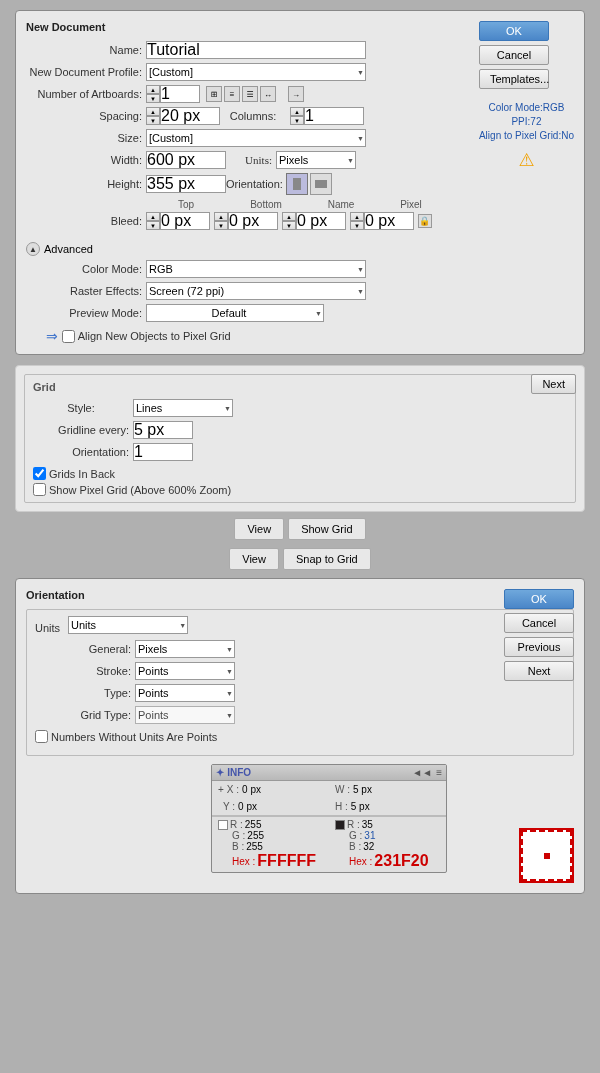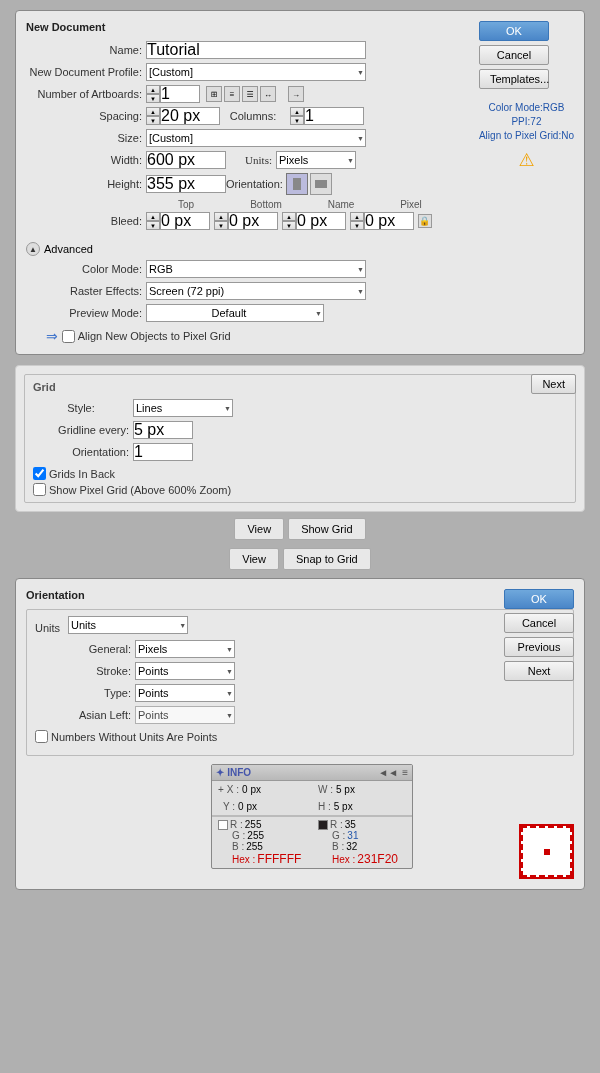--- a/index.html
+++ b/index.html
@@ -278,21 +278,21 @@
       gap: 3px;
       font-size: 11px;
       cursor: pointer;
     }
 
     
     .info-panel {
       background: #e0e0e0;
       border: 1px solid #888;
       border-radius: 2px;
-      width: 202px;
+      width: 236px;
       margin: 0 0 10px 185px;
       font-size: 10px;
     }
     .info-title-bar {
       background: linear-gradient(to bottom, #d0d0d0, #b8b8b8);
       border-bottom: 1px solid #999;
       padding: 2px 4px;
       display: flex;
       align-items: center;
       justify-content: space-between;
@@ -339,21 +339,22 @@
       align-items: center;
       gap: 2px;
     }
     .color-swatch {
       width: 10px;
       height: 10px;
       border: 1px solid #888;
     }
     .info-hex {
       color: #cc0000;
-      font-size: 12px;
+      font-size: 16px;
+      font-weight: bold;
     }
 
     
     .pixel-preview {
       position: absolute;
       right: 10px;
       bottom: 10px;
       width: 55px;
       height: 55px;
     }
@@ -668,21 +669,21 @@
     </div>
     <div class="form-row">
       <span class="form-label" style="width:100px;">Type:</span>
       <div class="select-wrapper">
         <select class="form-select" style="width:100px;">
           <option>Points</option>
         </select>
       </div>
     </div>
     <div class="form-row">
-      <span class="form-label" style="width:100px;">Asian Left:</span>
+      <span class="form-label" style="width:100px;">Grid Type:</span>
       <div class="select-wrapper">
         <select class="form-select" style="width:100px;" disabled="">
           <option>Points</option>
         </select>
       </div>
     </div>
     <div style="margin: 6px 0;">
       <label class="checkbox-label">
         <input type="checkbox" style="">
         <span>Numbers Without Units Are Points</span>

